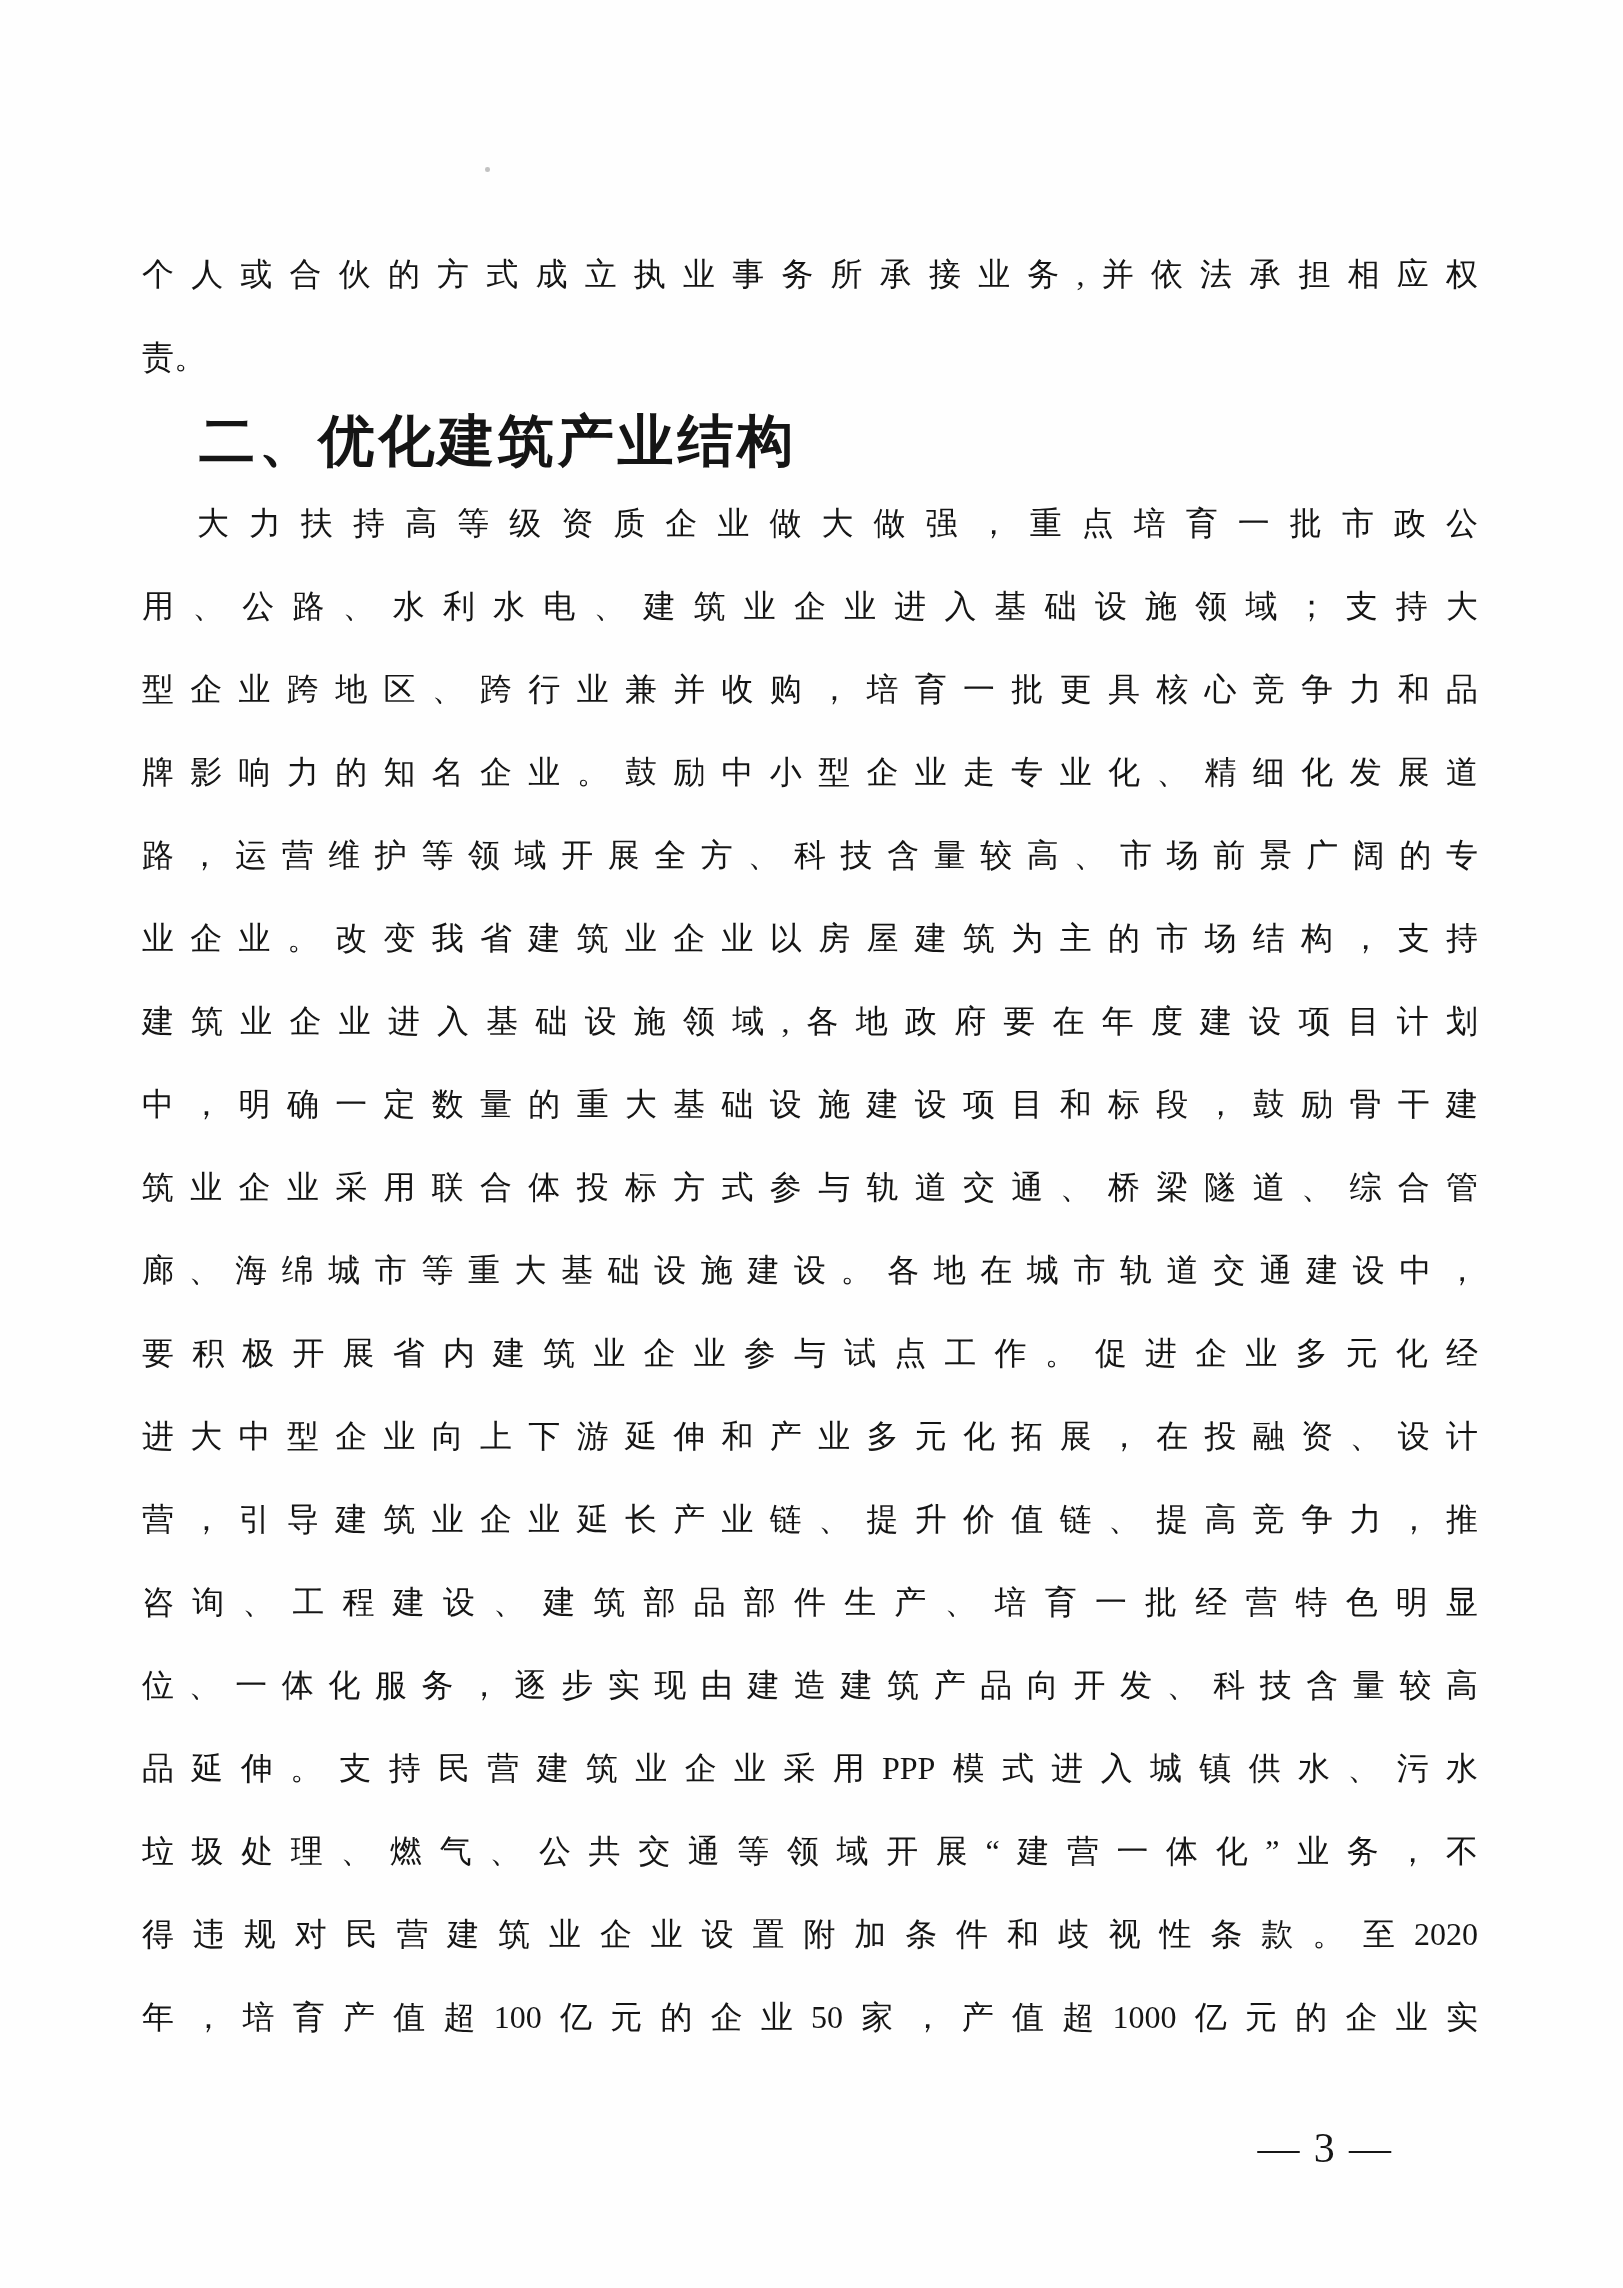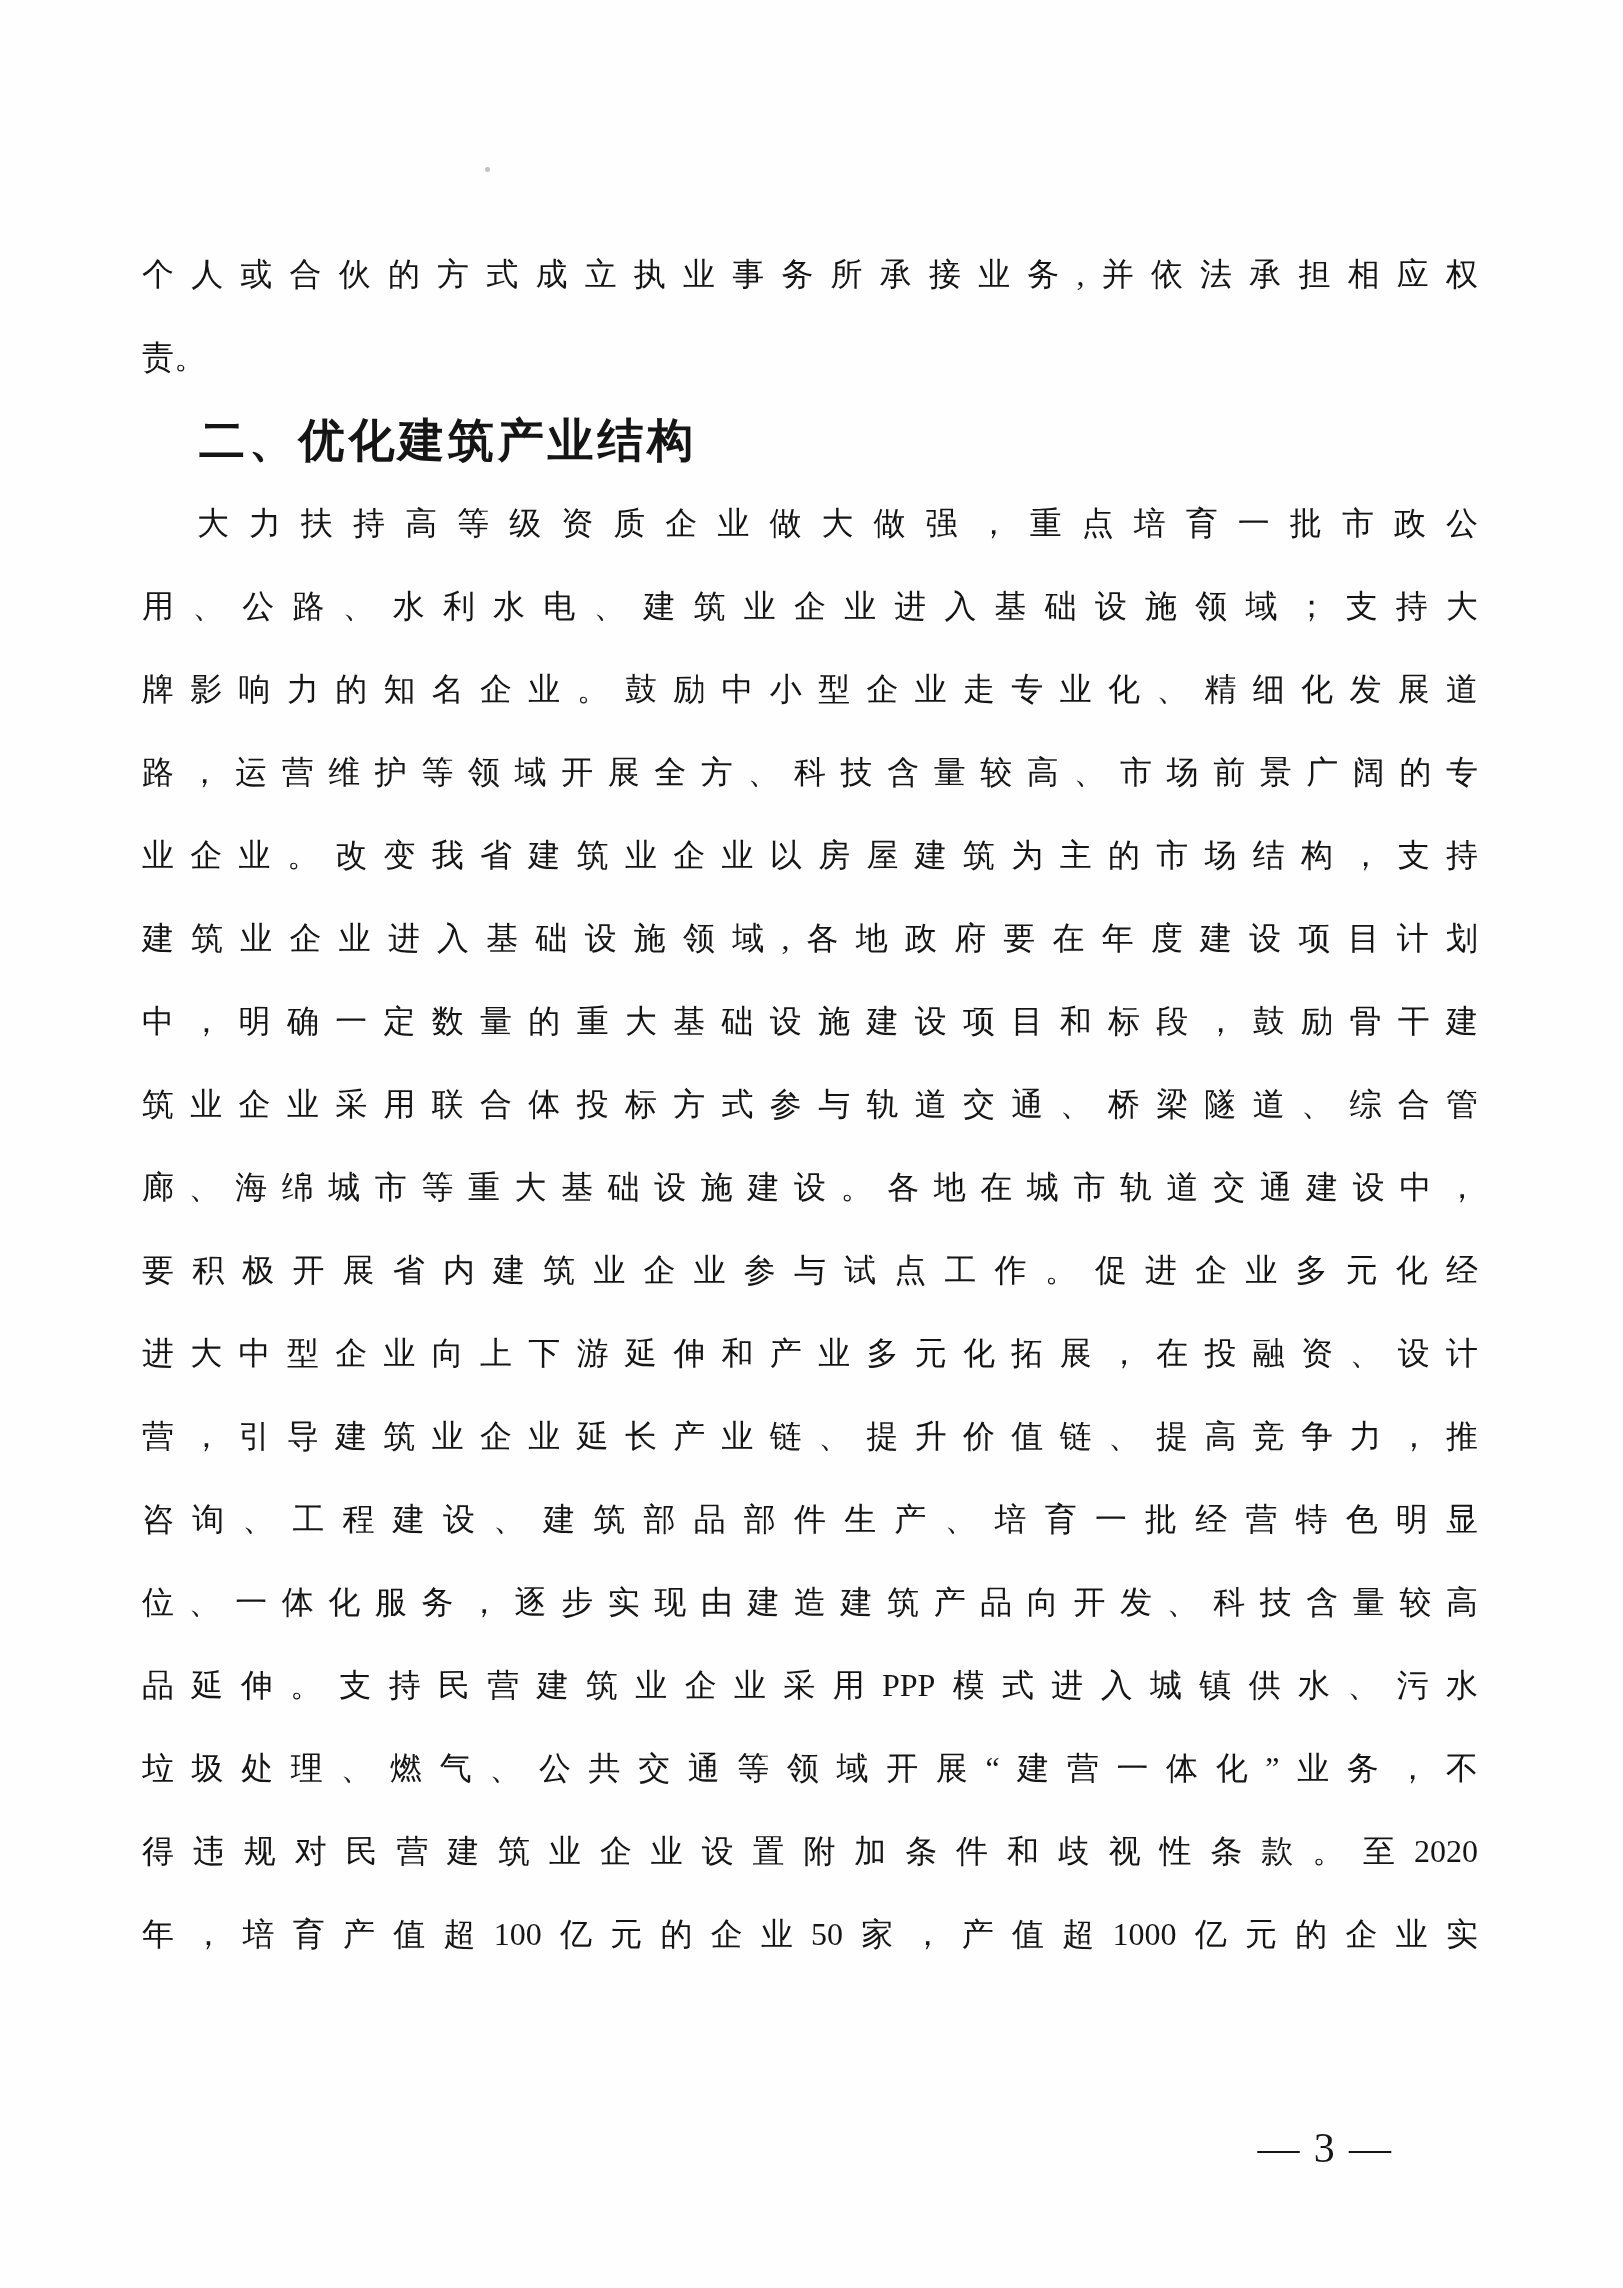--- a/index.html
+++ b/index.html
@@ -38,21 +38,21 @@
     text-align: justify;
     text-align-last: justify;
     white-space: normal;
   }
   .flush-left {
     text-align-last: left;
   }
   .heading {
     font-family: "Liberation Sans", "DejaVu Sans", sans-serif;
     font-weight: 700;
-    font-size: 46px;
+    font-size: 56px;
     padding-left: 57px;
     text-align-last: left;
     letter-spacing: 3.8px;
   }
   .para .line:first-child {
     text-indent: 55px;
   }
   .footer {
     position: absolute;
     top: 2126px;
@@ -75,20 +75,21 @@
     <div class="intro">
       <div class="line">个人或合伙的方式成立执业事务所承接业务,并依法承担相应权</div>
       <div class="line flush-left">责。</div>
     </div>
 
     <div class="line heading">二、优化建筑产业结构</div>
 
     <div class="para">
       <div class="line">大力扶持高等级资质企业做大做强，重点培育一批市政公</div>
         <div class="line">用、公路、水利水电、建筑业企业进入基础设施领域；支持大</div>
+        <div class="line">型企业跨地区、跨行业兼并收购，培育一批更具核心竞争力和品</div>
         <div class="line">牌影响力的知名企业。鼓励中小型企业走专业化、精细化发展道</div>
         <div class="line">路，运营维护等领域开展全方、科技含量较高、市场前景广阔的专</div>
         <div class="line">业企业。改变我省建筑业企业以房屋建筑为主的市场结构，支持</div>
         <div class="line">建筑业企业进入基础设施领域,各地政府要在年度建设项目计划</div>
         <div class="line">中，明确一定数量的重大基础设施建设项目和标段，鼓励骨干建</div>
         <div class="line">筑业企业采用联合体投标方式参与轨道交通、桥梁隧道、综合管</div>
         <div class="line">廊、海绵城市等重大基础设施建设。各地在城市轨道交通建设中，</div>
         <div class="line">要积极开展省内建筑业企业参与试点工作。促进企业多元化经</div>
         <div class="line">进大中型企业向上下游延伸和产业多元化拓展，在投融资、设计</div>
         <div class="line">营，引导建筑业企业延长产业链、提升价值链、提高竞争力，推</div>

